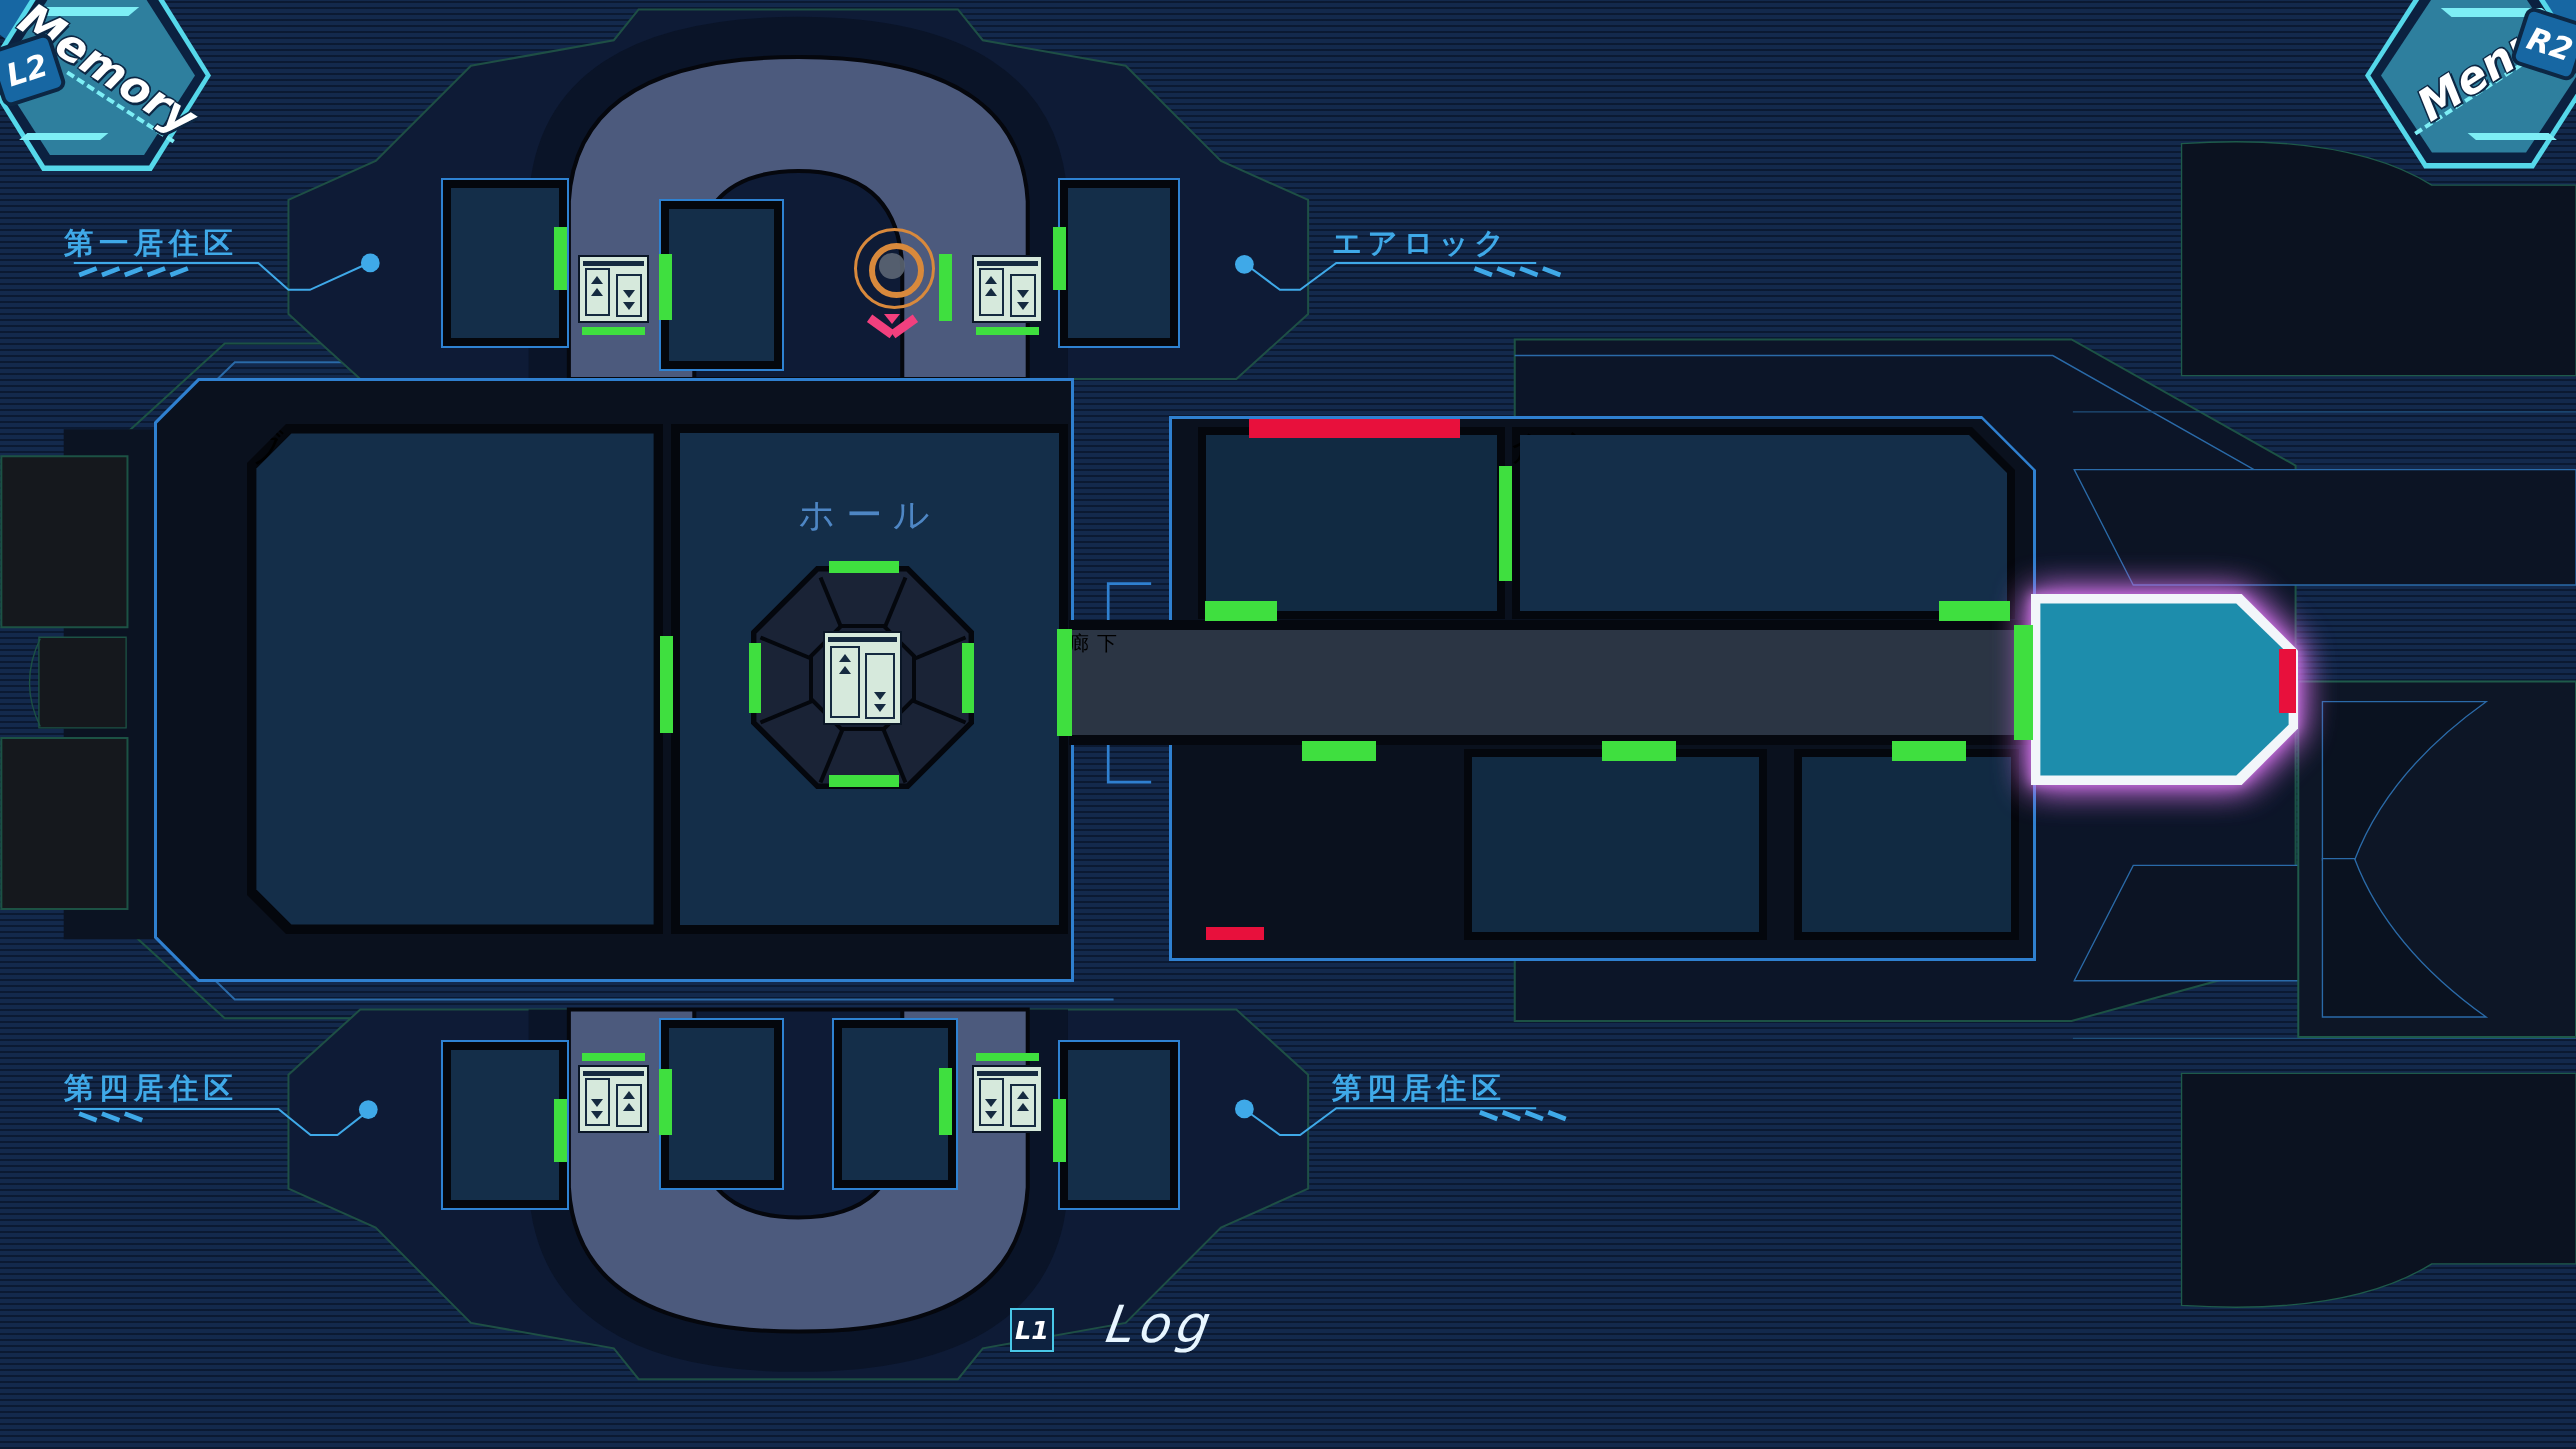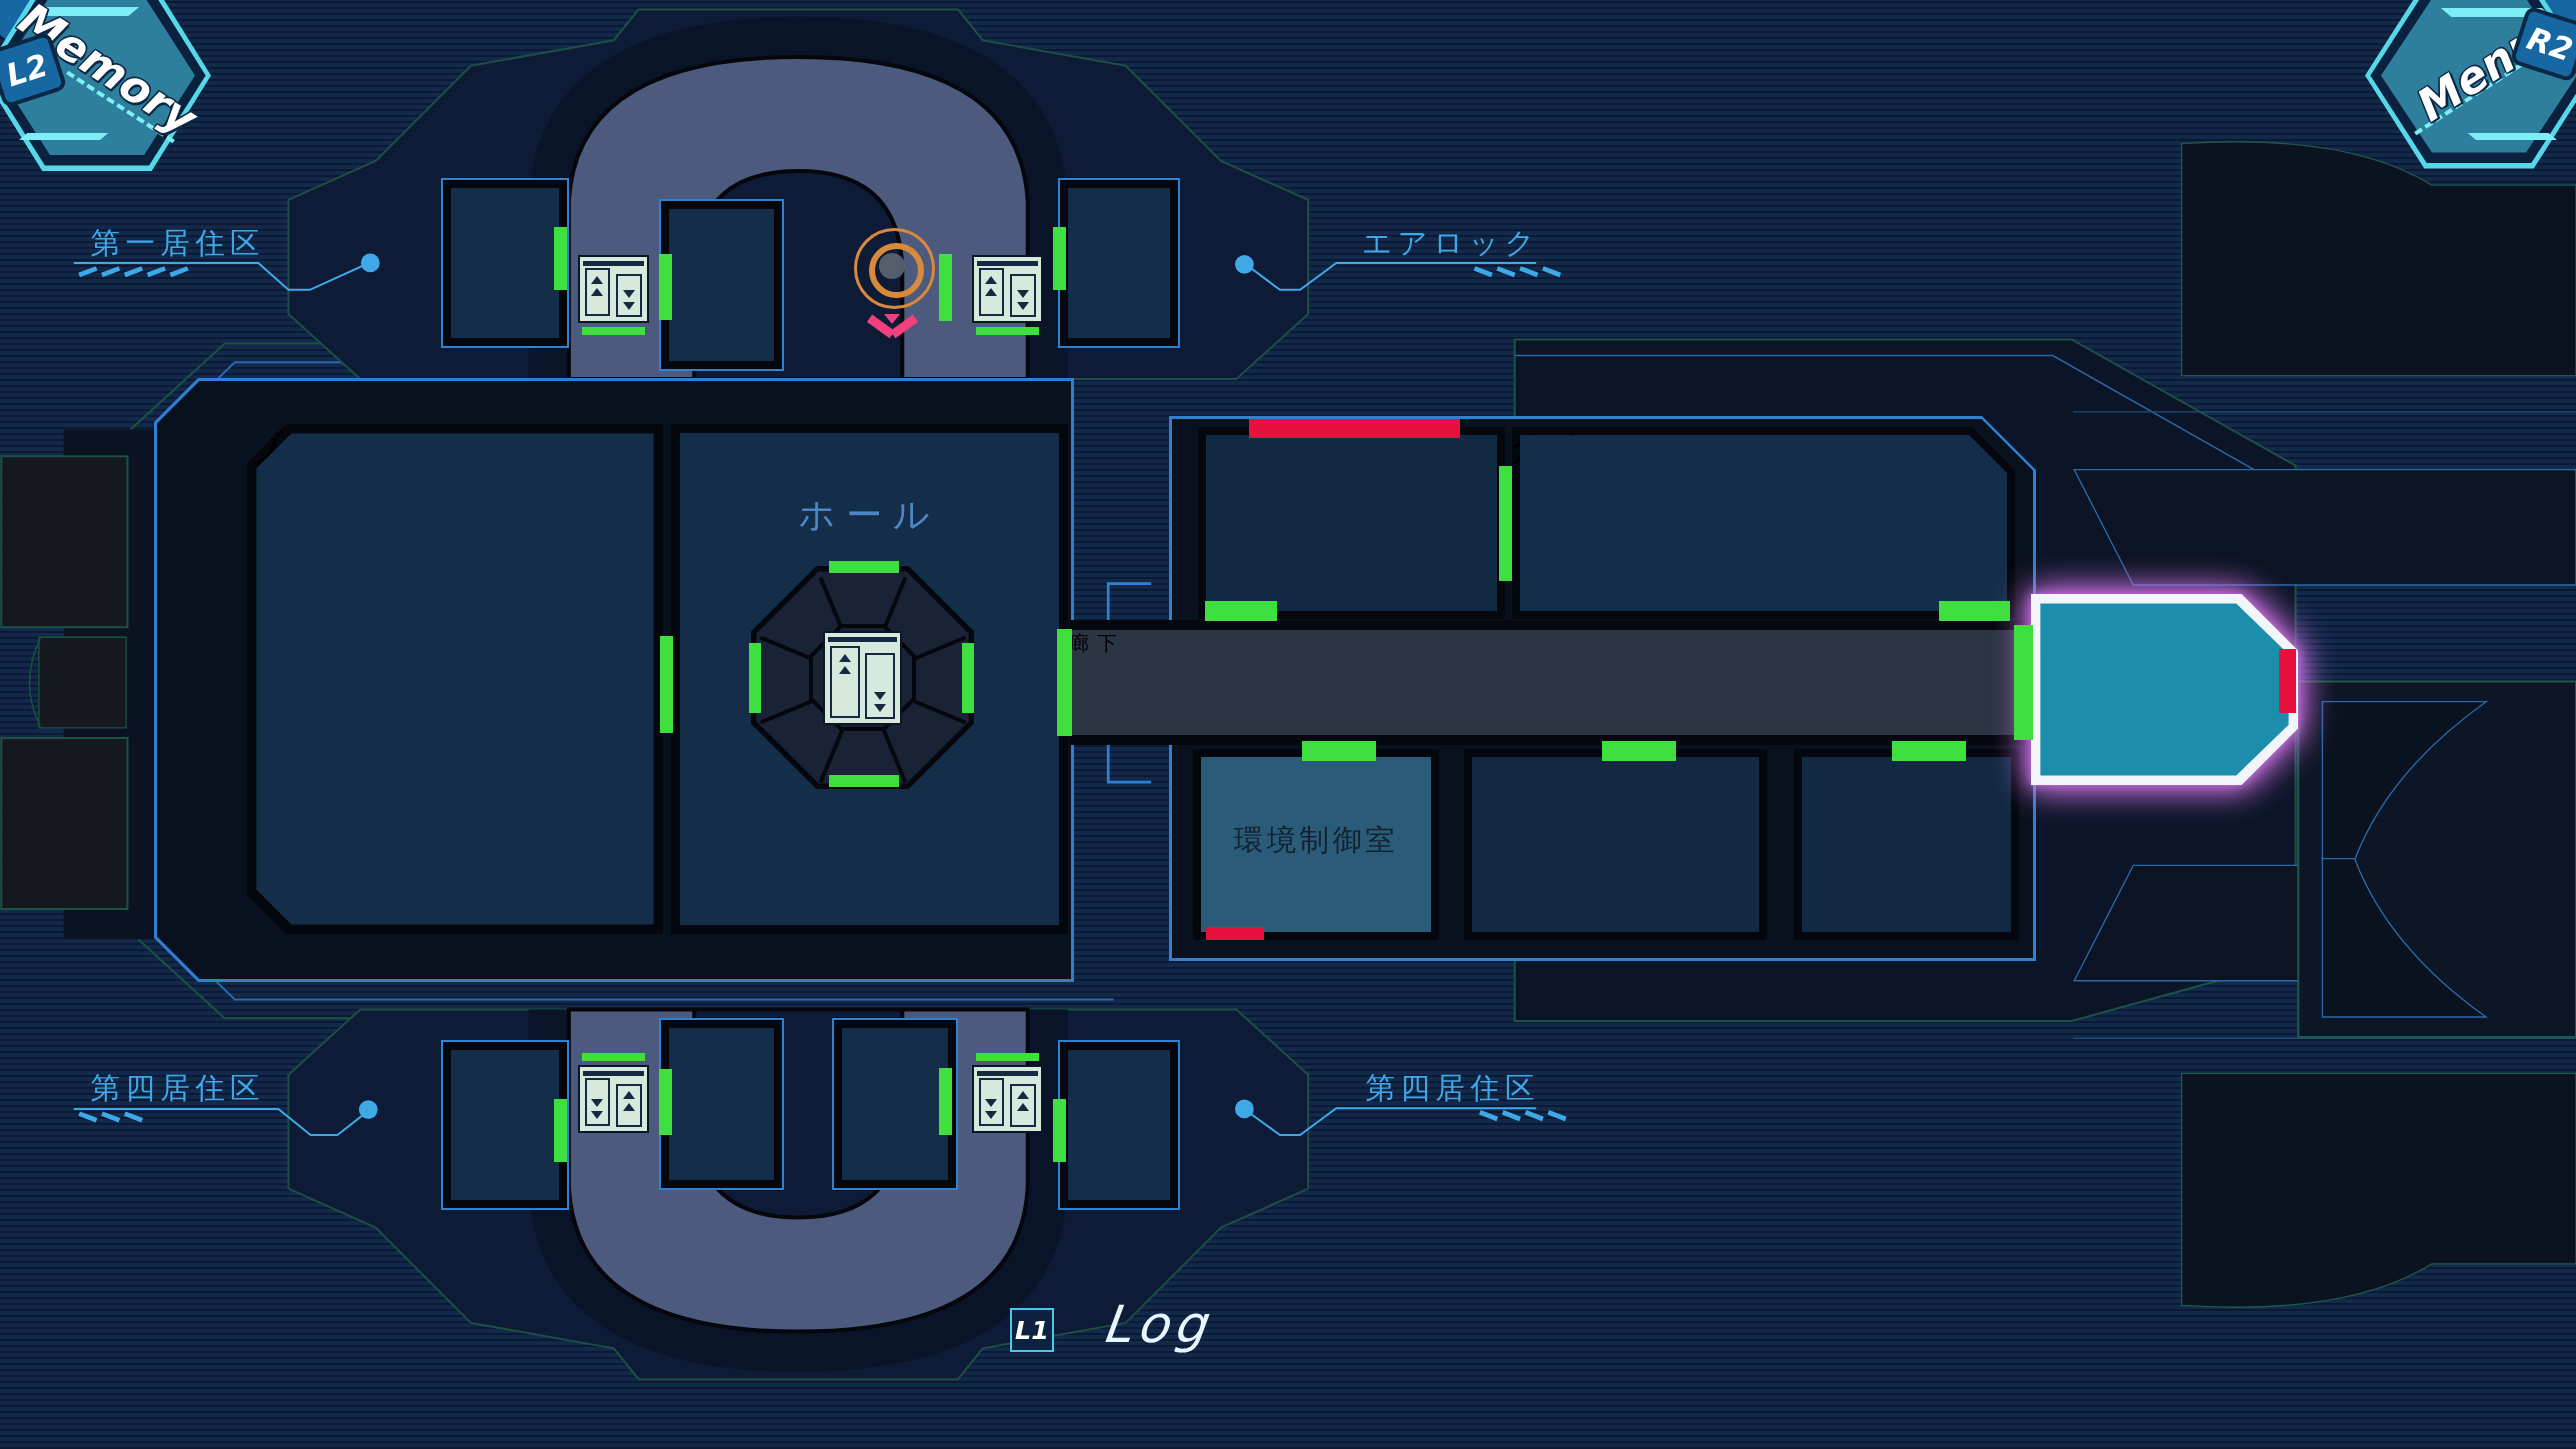--- a/index.html
+++ b/index.html
@@ -137,21 +137,21 @@
   
   .marker{position:absolute;left:847px;top:221px;width:97px;height:131px;z-index:7;}
   .marker .ring1{position:absolute;left:6.7px;top:6.7px;width:75px;height:75px;border:3.4px solid #d8893c;border-radius:50%;}
   .marker .ring2{position:absolute;left:21.5px;top:21.5px;width:43px;height:43px;border:6px solid #d8893c;border-radius:50%;}
   .marker .cdot{position:absolute;left:32px;top:32px;width:25.5px;height:25.5px;background:rgba(96,106,120,.85);border-radius:50%;}
   .marker .vl{position:absolute;left:20px;top:101px;width:28px;height:8.7px;background:#f2407e;transform:rotate(36deg);}
   .marker .vr{position:absolute;left:43px;top:101px;width:28px;height:8.7px;background:#f2407e;transform:rotate(-36deg);}
   .marker .vt{position:absolute;left:37px;top:93px;width:0;height:0;border-left:8.7px solid transparent;border-right:8.7px solid transparent;border-top:10px solid #f2407e;}
 
   
-  .dlabel{position:absolute;z-index:8;color:#3fa9e8;font-size:29.5px;letter-spacing:5.4px;text-align:right;}
+  .dlabel{position:absolute;z-index:8;color:#3fa9e8;font-size:29.5px;letter-spacing:5.4px;text-align:left;font-weight:bold;}
   #l1{left:64px;top:224px;width:201px;}
   #l2{left:1332px;top:224px;width:208px;}
   #l3{left:64px;top:1069px;width:201px;}
   #l4{left:1332px;top:1069px;width:208px;}
 
   
   .hex{clip-path:polygon(26% 0,74% 0,100% 50%,74% 100%,26% 100%,0 50%);}
   .badge{position:absolute;z-index:10;}
   #memory-badge{left:-17px;top:-20px;width:228px;height:191px;}
   #menu-badge{left:2365px;top:-17.4px;width:228px;height:186px;}
@@ -279,23 +279,20 @@
 
   <div class="wh-outer">
     <div class="wh-inner"></div>
     <div class="rlabel">倉庫</div>
   </div>
 
   <div id="corridor">
     <div class="rlabel">廊下</div>
   </div>
 
-  <div class="room" id="env-room">
-    <div class="rlabel">環境制御室</div>
-  </div>
   <div class="room" id="bm2-room"></div>
   <div class="room" id="br2-room"></div>
 
   <div class="airlock-wrap">
     <div class="airlock-outer">
       <div class="airlock-inner"></div>
     </div>
     <div class="rlabel">エアロック</div>
   </div>
 

